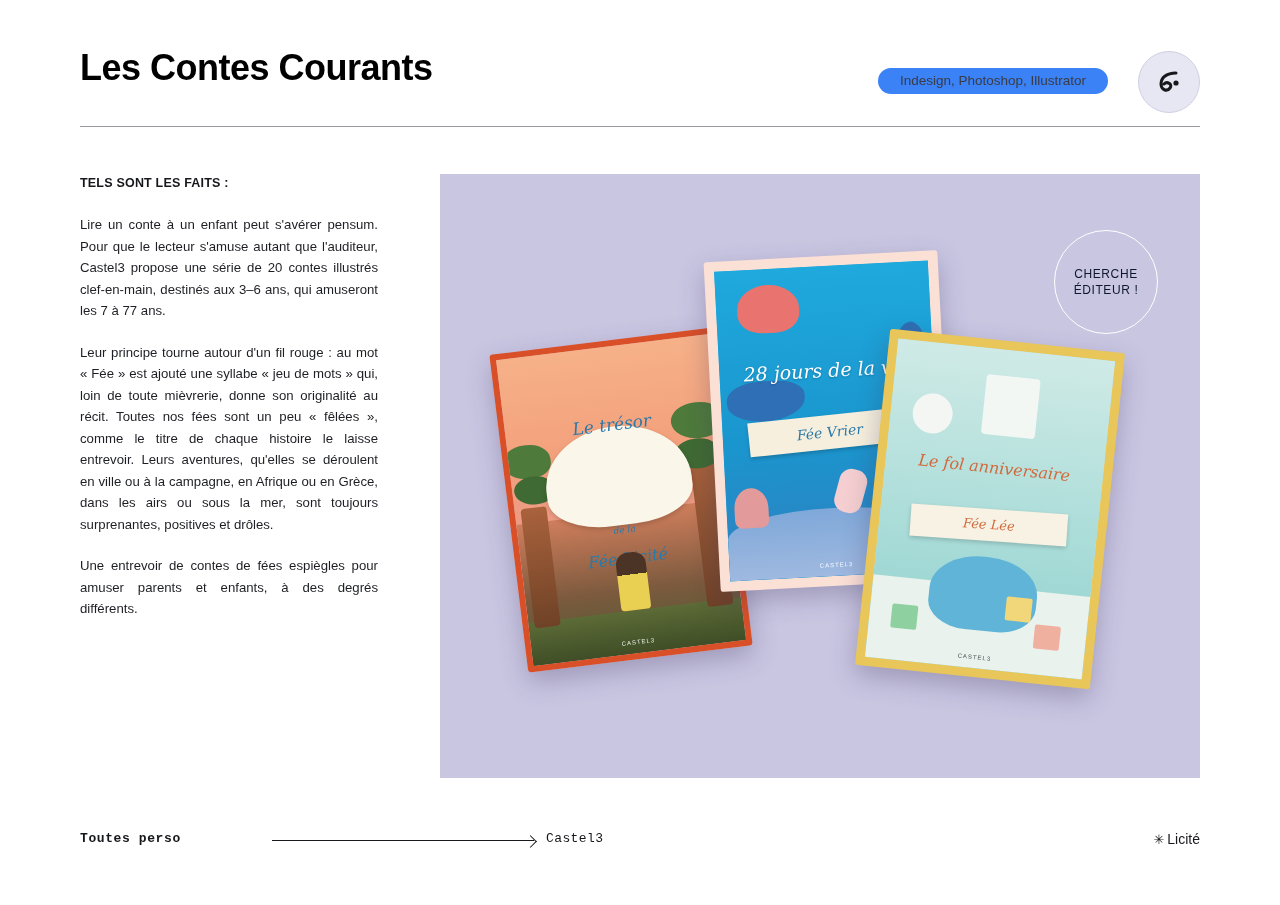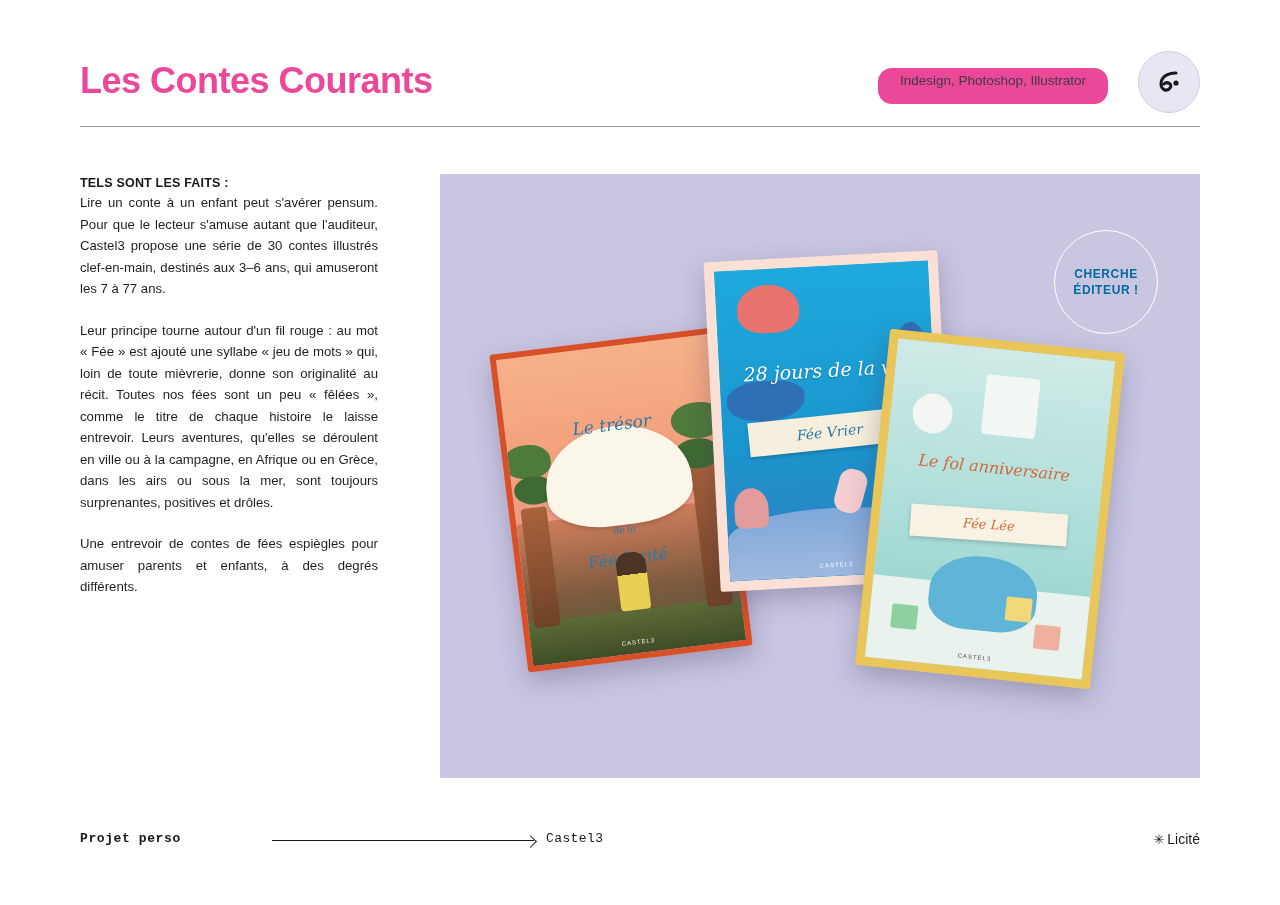--- a/index.html
+++ b/index.html
@@ -16,35 +16,35 @@
     background: #ffffff;
   }
 
   
   .header {
     position: absolute;
     left: 80px; top: 48px; width: 1120px; height: 80px;
   }
   .page-title {
     position: absolute;
-    left: 0; top: 13px;
+    left: 0; top: 0;
     font-size: 36px;
     font-weight: bold;
     letter-spacing: -0.5px;
-    color: #ec4899;
+    color: #000000;
     line-height: 1.1;
     white-space: nowrap;
   }
   .tools-pill {
     position: absolute;
     right: 92px; top: 20px;
-    height: 36px;
+    height: 26px;
     padding: 0 22px;
     border-radius: 14px;
-    background: #ec4899;
+    background: #3b82f6;
     color: #3a3b44;
     font-size: 13.5px;
     line-height: 26px;
     white-space: nowrap;
   }
   .logo-badge {
     position: absolute;
     right: 0; top: 3px;
     width: 62px; height: 62px;
     border-radius: 50%;
@@ -64,21 +64,21 @@
   .text-col {
     position: absolute;
     left: 80px; top: 176px;
     width: 298px;
   }
   .kicker {
     font-size: 12.5px;
     font-weight: bold;
     letter-spacing: 0.2px;
     color: #17181c;
-    margin: 0 0 2px 0;
+    margin: 0 0 24px 0;
   }
   .body-par {
     font-size: 13.2px;
     line-height: 21.5px;
     color: #1e1f24;
     text-align: justify;
     margin: 0 0 20px 0;
     hyphens: auto;
   }
   .body-par:last-child { margin-bottom: 0; }
@@ -91,26 +91,26 @@
     background: #c9c6e2;
     overflow: hidden;
   }
 
   .stamp {
     position: absolute;
     right: 42px; top: 56px;
     width: 104px; height: 104px;
     border-radius: 50%;
     border: 1.5px solid #ffffff;
-    color: #0369a1;
+    color: #0f172a;
     display: flex; flex-direction: column;
     align-items: center; justify-content: center;
     text-align: center;
     font-size: 12px;
-    font-weight: bold;
+    font-weight: normal;
     letter-spacing: 0.6px;
     line-height: 16px;
     z-index: 40;
   }
 
   
   .book {
     position: absolute;
     border-radius: 3px;
     box-shadow: 0 10px 26px rgba(60,50,90,0.30);
@@ -382,21 +382,21 @@
       <svg width="34" height="34" viewBox="0 0 34 34" aria-hidden="true">
         <path d="M24 8 C14 8, 9 13, 9 19 C9 25, 15 27, 18 23 C21 19, 15 16, 12 19" fill="none" stroke="#17181c" stroke-width="3" stroke-linecap="round"></path>
         <circle cx="24" cy="18" r="2.6" fill="#17181c"></circle>
       </svg>
     </div>
   </div>
   <div class="header-rule"></div>
 
   <div class="text-col">
     <p class="kicker">TELS SONT LES FAITS :</p>
-    <p class="body-par">Lire un conte à un enfant peut s'avérer pensum. Pour que le lecteur s'amuse autant que l'auditeur, Castel3 propose une série de 30 contes illustrés clef-en-main, destinés aux 3–6 ans, qui amuseront les 7 à 77 ans.</p>
+    <p class="body-par">Lire un conte à un enfant peut s'avérer pensum. Pour que le lecteur s'amuse autant que l'auditeur, Castel3 propose une série de 20 contes illustrés clef-en-main, destinés aux 3–6 ans, qui amuseront les 7 à 77 ans.</p>
     <p class="body-par">Leur principe tourne autour d'un fil rouge : au mot « Fée » est ajouté une syllabe « jeu de mots » qui, loin de toute mièvrerie, donne son originalité au récit. Toutes nos fées sont un peu « fêlées », comme le titre de chaque histoire le laisse entrevoir. Leurs aventures, qu'elles se déroulent en ville ou à la campagne, en Afrique ou en Grèce, dans les airs ou sous la mer, sont toujours surprenantes, positives et drôles.</p>
     <p class="body-par">Une entrevoir de contes de fées espiègles pour amuser parents et enfants, à des degrés différents.</p>
   </div>
 
   <div class="panel">
 
     <div class="book book1">
       <div class="b1-sky"></div>
       <div class="b1-ground"></div>
       <div class="b1-grass"></div>
@@ -446,21 +446,21 @@
       <div class="pub dark">CASTEL3</div>
     </div>
 
     <div class="stamp">
       <div>CHERCHE</div>
       <div>ÉDITEUR !</div>
     </div>
   </div>
 
   <div class="footer">
-    <div class="footer-left">Projet perso</div>
+    <div class="footer-left">Toutes perso</div>
     <div class="footer-arrow"></div>
     <div class="footer-client">Castel3</div>
     <div class="footer-right">
       <span class="star">✳</span><span>Licité</span>
     </div>
   </div>
 
 </div>
 
 </body></html>

